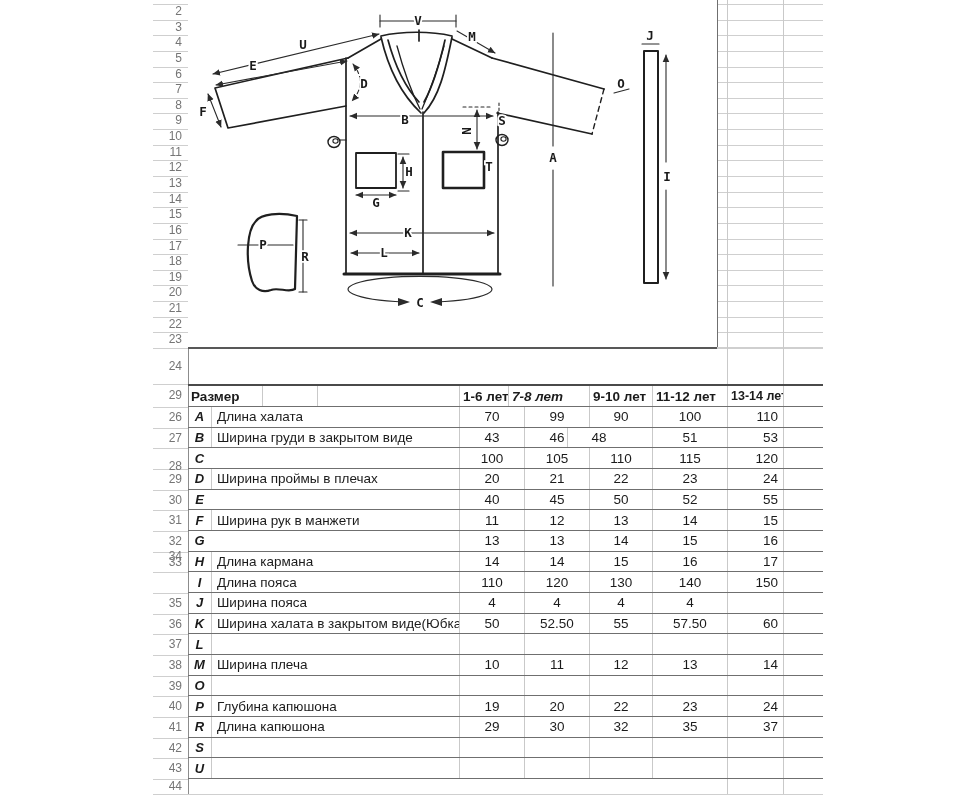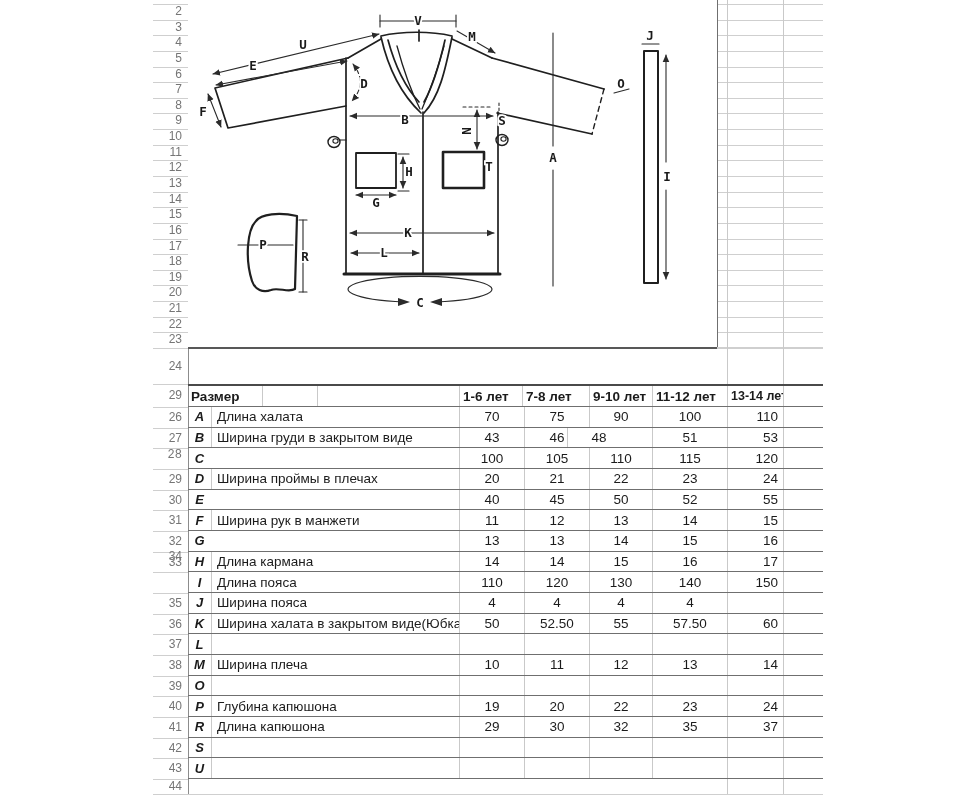--- a/index.html
+++ b/index.html
@@ -129,21 +129,21 @@
       <div class="rownum" style="top: 254.176px; height: 15.636px; line-height: 15.636px;">18</div>
       <div class="rownum" style="top: 269.812px; height: 15.636px; line-height: 15.636px;">19</div>
       <div class="rownum" style="top: 285.448px; height: 15.636px; line-height: 15.636px;">20</div>
       <div class="rownum" style="top: 301.084px; height: 15.636px; line-height: 15.636px;">21</div>
       <div class="rownum" style="top: 316.72px; height: 15.636px; line-height: 15.636px;">22</div>
       <div class="rownum" style="top: 332.356px; height: 15.636px; line-height: 15.636px;">23</div>
       <div class="rownum" style="top: 348px; height: 36px; line-height: 36px;">24</div>
       <div class="rownum" style="top: 384px; height: 23px; line-height: 23px;">29</div>
       <div class="rownum" style="top: 407px; height: 20.6667px; line-height: 20.6667px;">26</div>
       <div class="rownum" style="top: 427.667px; height: 20.6667px; line-height: 20.6667px;">27</div>
-      <div class="rownum" style="top: 445px; height: 20.6667px; line-height: 20.6667px; font-family: Liberation Mono, monospace;">28</div>
+      <div class="rownum" style="top: 456px; height: 20.6667px; line-height: 20.6667px;">28</div>
       <div class="rownum" style="top: 469px; height: 20.6667px; line-height: 20.6667px;">29</div>
       <div class="rownum" style="top: 489.667px; height: 20.6667px; line-height: 20.6667px;">30</div>
       <div class="rownum" style="top: 510.333px; height: 20.6667px; line-height: 20.6667px;">31</div>
       <div class="rownum" style="top: 531px; height: 20.6667px; line-height: 20.6667px;">32</div>
       <div class="rownum" style="top: 551.667px; height: 20.6667px; line-height: 20.6667px;">33</div>
       <div class="rownum" style="top: 546px; height: 20.6667px; line-height: 20.6667px;">34</div>
       <div class="rownum" style="top: 593px; height: 20.6667px; line-height: 20.6667px;">35</div>
       <div class="rownum" style="top: 613.667px; height: 20.6667px; line-height: 20.6667px;">36</div>
       <div class="rownum" style="top: 634.333px; height: 20.6667px; line-height: 20.6667px;">37</div>
       <div class="rownum" style="top: 655px; height: 20.6667px; line-height: 20.6667px;">38</div>
@@ -254,31 +254,31 @@
   </div>
   <div id="diagram-bottom"></div>
 
 
   <div id="table-area">
       <div id="header-row" style="top: 384px; height: 23px;">
         <div class="cell hdr" style="left: 0px; width: 74px;">Размер</div>
         <div class="cell  bl" style="left: 74px; width: 55px;"></div>
         <div class="cell  bl" style="left: 129px; width: 142px;"></div>
         <div class="cell hdr bl" style="left: 271px; width: 65px;">1-6 лет</div>
-        <div class="cell hdr bl" style="left: 334px; width: 65px;">7-8 лет</div>
+        <div class="cell hdr bl" style="left: 320px; width: 65px; font-style: italic;">7-8 лет</div>
         <div class="cell hdr bl" style="left: 401px; width: 63px;">9-10 лет</div>
         <div class="cell hdr bl" style="left: 464px; width: 75px;">11-12 лет</div>
         <div class="cell hdr small bl" style="left: 539px; width: 56px;">13-14 лет</div>
         <div class="cell " style="left: 595px; width: 40px;"></div>
       </div>
       <div class="row" style="top: 407px; height: 20.6667px;">
         <div class="cell letter" style="left: 0px; width: 23px;">A</div>
         <div class="cell name bl" style="left: 23px; width: 248px;">Длина халата</div>
         <div class="cell val bl" style="left: 271px; width: 65px;">70</div>
-        <div class="cell val bl" style="left: 336px; width: 65px;">75</div>
+        <div class="cell val bl" style="left: 336px; width: 65px;">99</div>
         <div class="cell val bl" style="left: 401px; width: 63px;">90</div>
         <div class="cell val bl" style="left: 464px; width: 75px;">100</div>
         <div class="cell val right" style="left: 539px; width: 56px;">110</div>
         <div class="cell" style="left: 595px; width: 40px;"></div>
       </div>
       <div class="row" style="top: 427.667px; height: 20.6667px;">
         <div class="cell letter" style="left: 0px; width: 23px;">B</div>
         <div class="cell name bl" style="left: 23px; width: 248px;">Ширина груди в закрытом виде</div>
         <div class="cell val bl" style="left: 271px; width: 65px;">43</div>
         <div class="cell val bl" style="left: 336px; width: 65px;">46</div>

